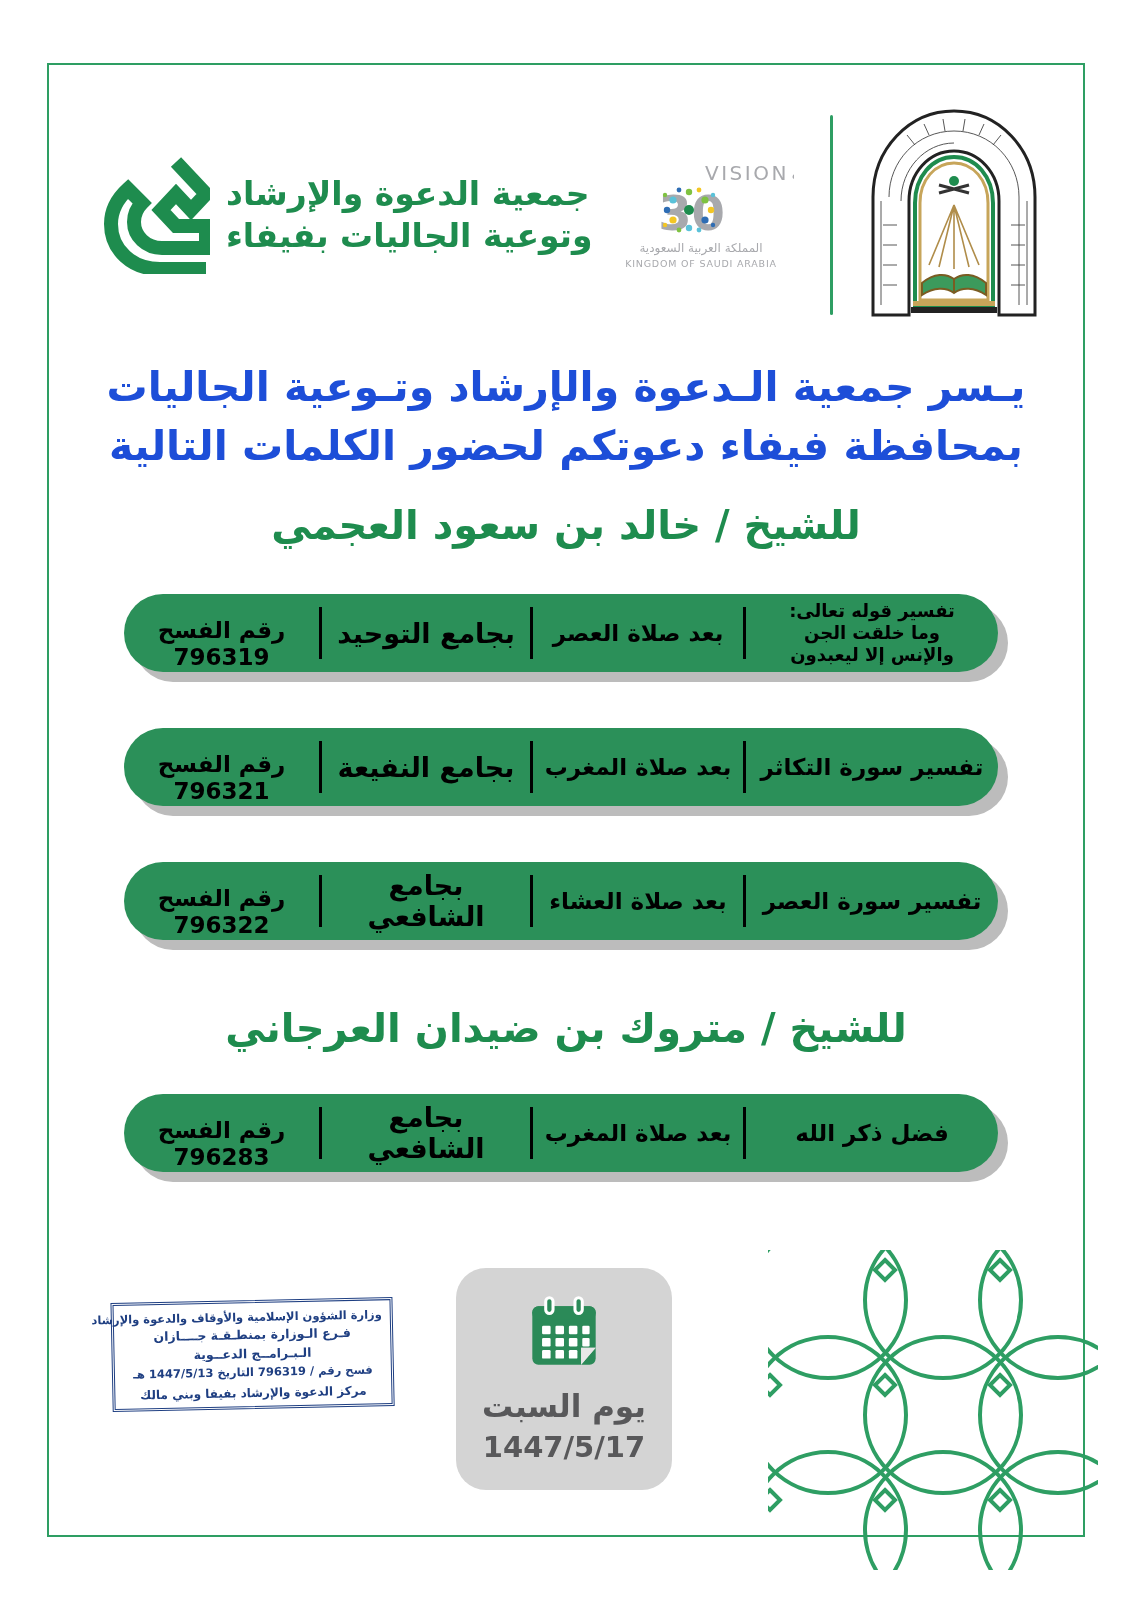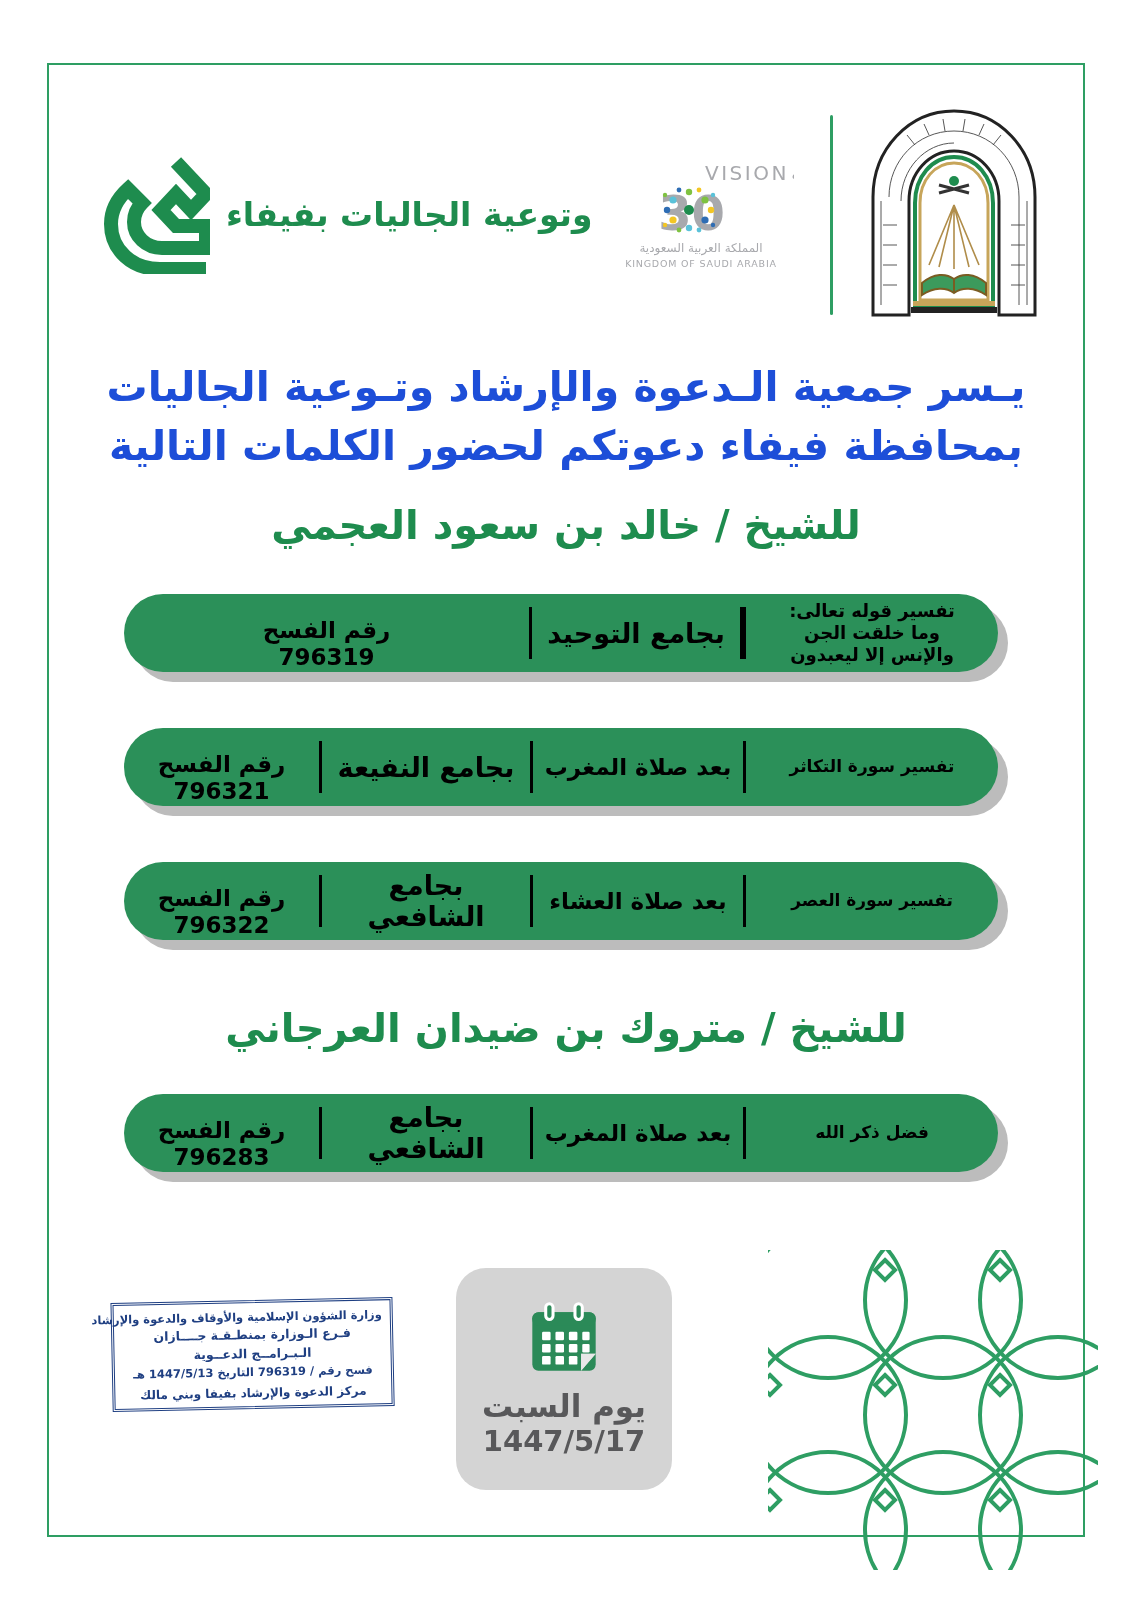--- a/index.html
+++ b/index.html
@@ -80,21 +80,21 @@
     position:absolute;left:0;top:0;width:874px;height:78px;
     background:#2b9059;border-radius:44px;
     display:flex;flex-direction:row;align-items:stretch;
     color:#000000;overflow:hidden;
   }
   .cell{
     display:flex;align-items:center;justify-content:center;
     text-align:center;font-weight:700;box-sizing:border-box;
     padding:0 10px;
   }
-  .cell.topic{flex:0 0 252px;font-size:17px;line-height:1.24;}
+  .cell.topic{flex:0 0 252px;font-size:23px;line-height:1.24;}
   .cell.topic.multi{font-size:18px;line-height:1.22;}
   .cell.time{flex:0 0 210px;font-size:23px;}
   .cell.place{flex:0 0 208px;font-size:27px;}
   .cell.permit{flex:1 1 auto;font-size:23px;line-height:1.2;flex-direction:column;justify-content:flex-end;}
   .cell.permit .num{font-size:23px;direction:ltr;}
   .sep{
     width:0;border-right:3px solid #000000;height:52px;align-self:center;
     flex:0 0 auto;
   }
 
@@ -120,20 +120,21 @@
   .stamp-line.small{font-size:11.5px;}
   .stamp-under{
     color:#1f3f82;font-size:12px;font-weight:700;
     text-align:center;margin-top:3px;white-space:nowrap;
   }
 
   .datebox{
     position:absolute;left:456px;top:1268px;width:216px;height:222px;
     background:#d4d4d4;border-radius:30px;
     display:flex;flex-direction:column;align-items:center;justify-content:center;
+    gap:6px;
   }
   .cal-icon{width:78px;height:78px;margin-bottom:10px;}
   .date-day{color:#58585a;font-size:31px;font-weight:700;}
   .date-num{color:#58585a;font-size:29px;font-weight:700;direction:ltr;}
 
   .pattern{
     position:absolute;right:34px;bottom:30px;width:330px;height:320px;
     overflow:hidden;pointer-events:none;
   }
 </style>
@@ -141,20 +142,21 @@
 <body>
 
 <div class="poster">
 
   <div class="frame"></div>
 
   <div class="header">
 
     <div class="assoc-logo">
       <div class="assoc-text">
+        <span>جمعية الدعوة والإرشاد</span>
         <span>وتوعية الجاليات بفيفاء</span>
       </div>
       <svg class="assoc-mark" viewBox="0 0 120 118">
         <path d="M86 6 L116 38 L101 54 L86 38 L71 54 L86 70 L116 70 L116 92 L72 92
                  C56 92 44 80 44 66 C44 58 47 52 52 47 L38 33 C27 43 21 54 21 68
                  C21 94 42 113 70 113 L116 113 L116 113" fill="none" stroke="#1e8c4e" stroke-width="14" stroke-linejoin="miter"></path>
         <path d="M44 66 C44 52 56 40 72 40" fill="none" stroke="#ffffff" stroke-width="0"></path>
       </svg>
     </div>
 
@@ -230,20 +232,21 @@
 
   <div class="speaker s1">للشيخ / خالد بن سعود العجمي</div>
 
   <div class="row r1">
     <div class="shadow"></div>
     <div class="pill">
       <div class="cell topic multi" style="white-space:pre-line">تفسير قوله تعالى:
 وما خلقت الجن
 والإنس إلا ليعبدون</div>
       <div class="sep"></div>
+      <div class="cell time">بعد صلاة العصر</div>
       <div class="sep"></div>
       <div class="cell place">بجامع التوحيد</div>
       <div class="sep"></div>
       <div class="cell permit">
         <span>رقم الفسح</span>
         <span class="num">796319</span>
       </div>
     </div>
   </div>
 

